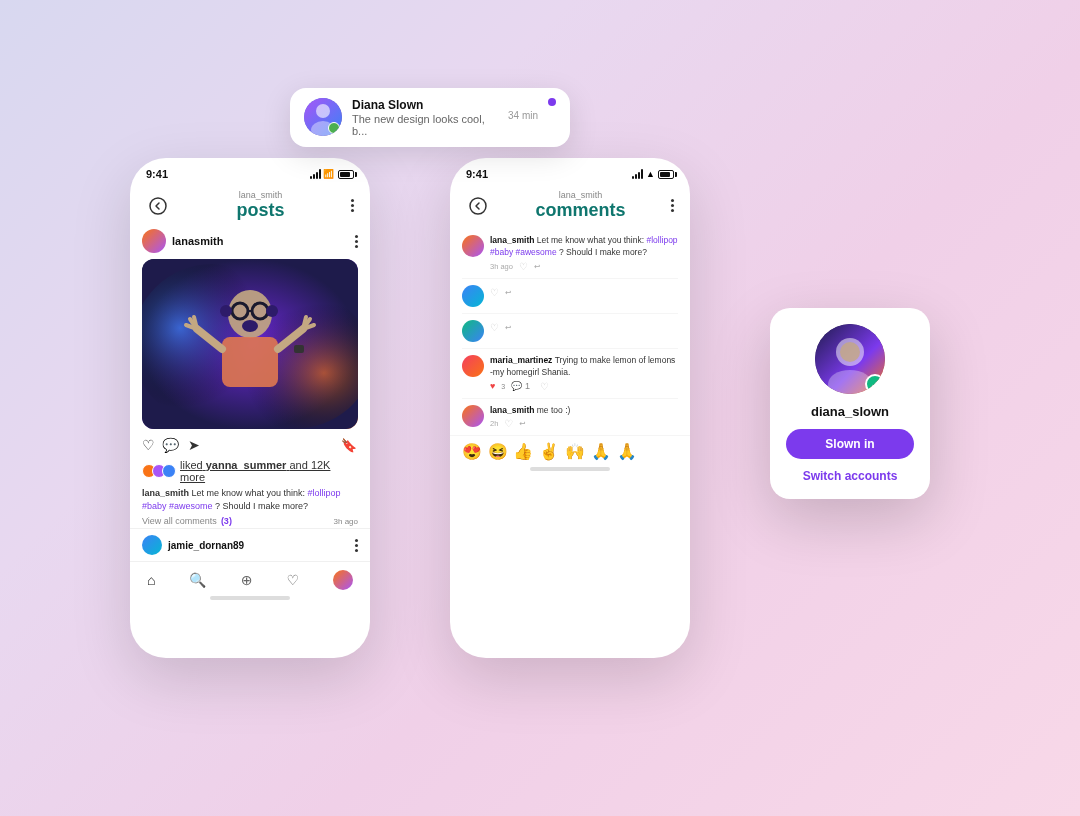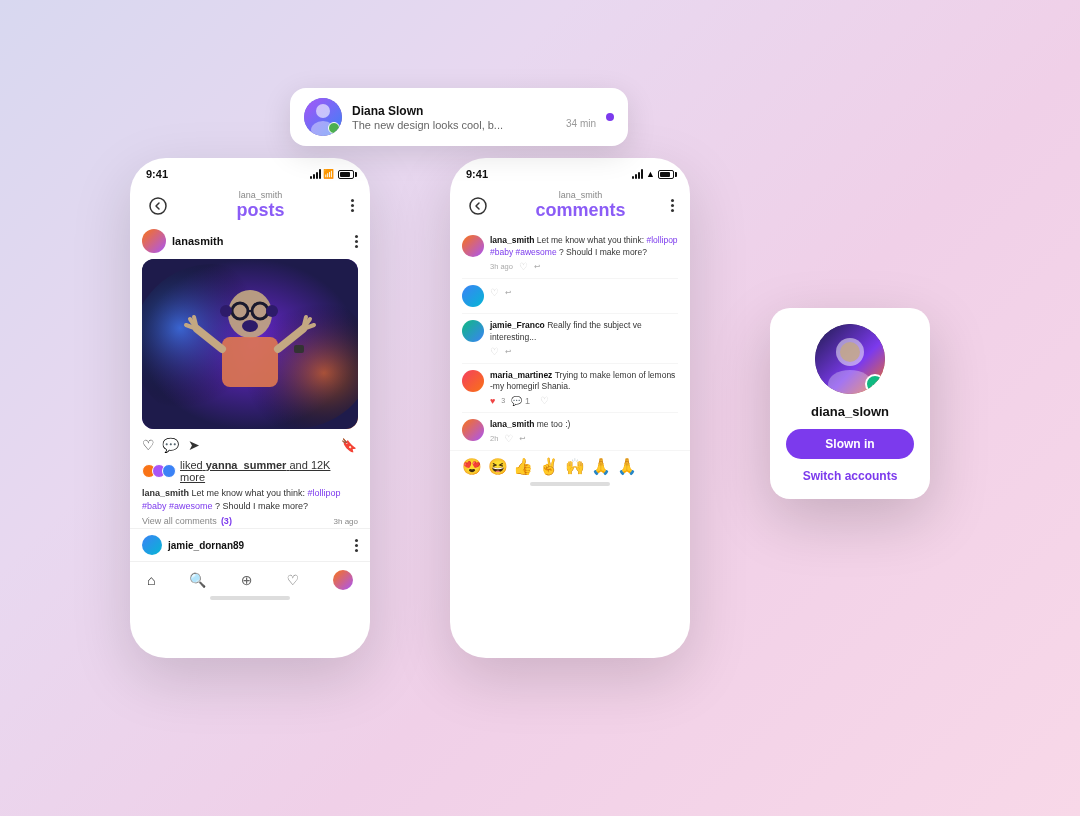--- a/index.html
+++ b/index.html
@@ -26,25 +26,25 @@
 
     
     .notification-toast {
       position: absolute;
       top: 10px;
       left: 160px;
       background: white;
       border-radius: 16px;
       padding: 10px 14px;
       display: flex;
-      align-items: center;
+      align-items: flex-start;
       gap: 10px;
       box-shadow: 0 8px 30px rgba(0,0,0,0.12);
       z-index: 20;
-      width: 338px;
+      width: 280px;
     }
     .toast-avatar {
       width: 38px;
       height: 38px;
       border-radius: 50%;
       background: linear-gradient(135deg, #667eea, #764ba2);
       flex-shrink: 0;
       position: relative;
       overflow: hidden;
     }
@@ -142,21 +142,21 @@
     .nav-title-group {
       text-align: center;
     }
     .nav-subtitle {
       font-size: 9px;
       color: #888;
     }
     .nav-title {
       font-size: 18px;
       font-weight: 700;
-      color: #8b5cf6;
+      color: #0f766e;
     }
     .nav-icon {
       width: 24px;
       height: 24px;
       display: flex;
       align-items: center;
       justify-content: center;
       font-size: 14px;
       color: #333;
     }
@@ -732,24 +732,20 @@
           <span class="comment-reply">↩</span>
         </div>
       </div>
     </div>
 
     <div class="comment-divider"></div>
 
     <div class="comment-item">
       <div class="comment-avatar ca-3"></div>
       <div class="comment-body">
-        <div class="comment-text">
-          <span class="comment-username">jamie_Franco </span>
-          <span>Really find the subject ve interesting...</span>
-        </div>
         <div class="comment-meta">
           <span class="comment-like">♡</span>
           <span class="comment-reply">↩</span>
         </div>
       </div>
     </div>
 
     <div class="comment-divider"></div>
 
     <div class="comment-item">

